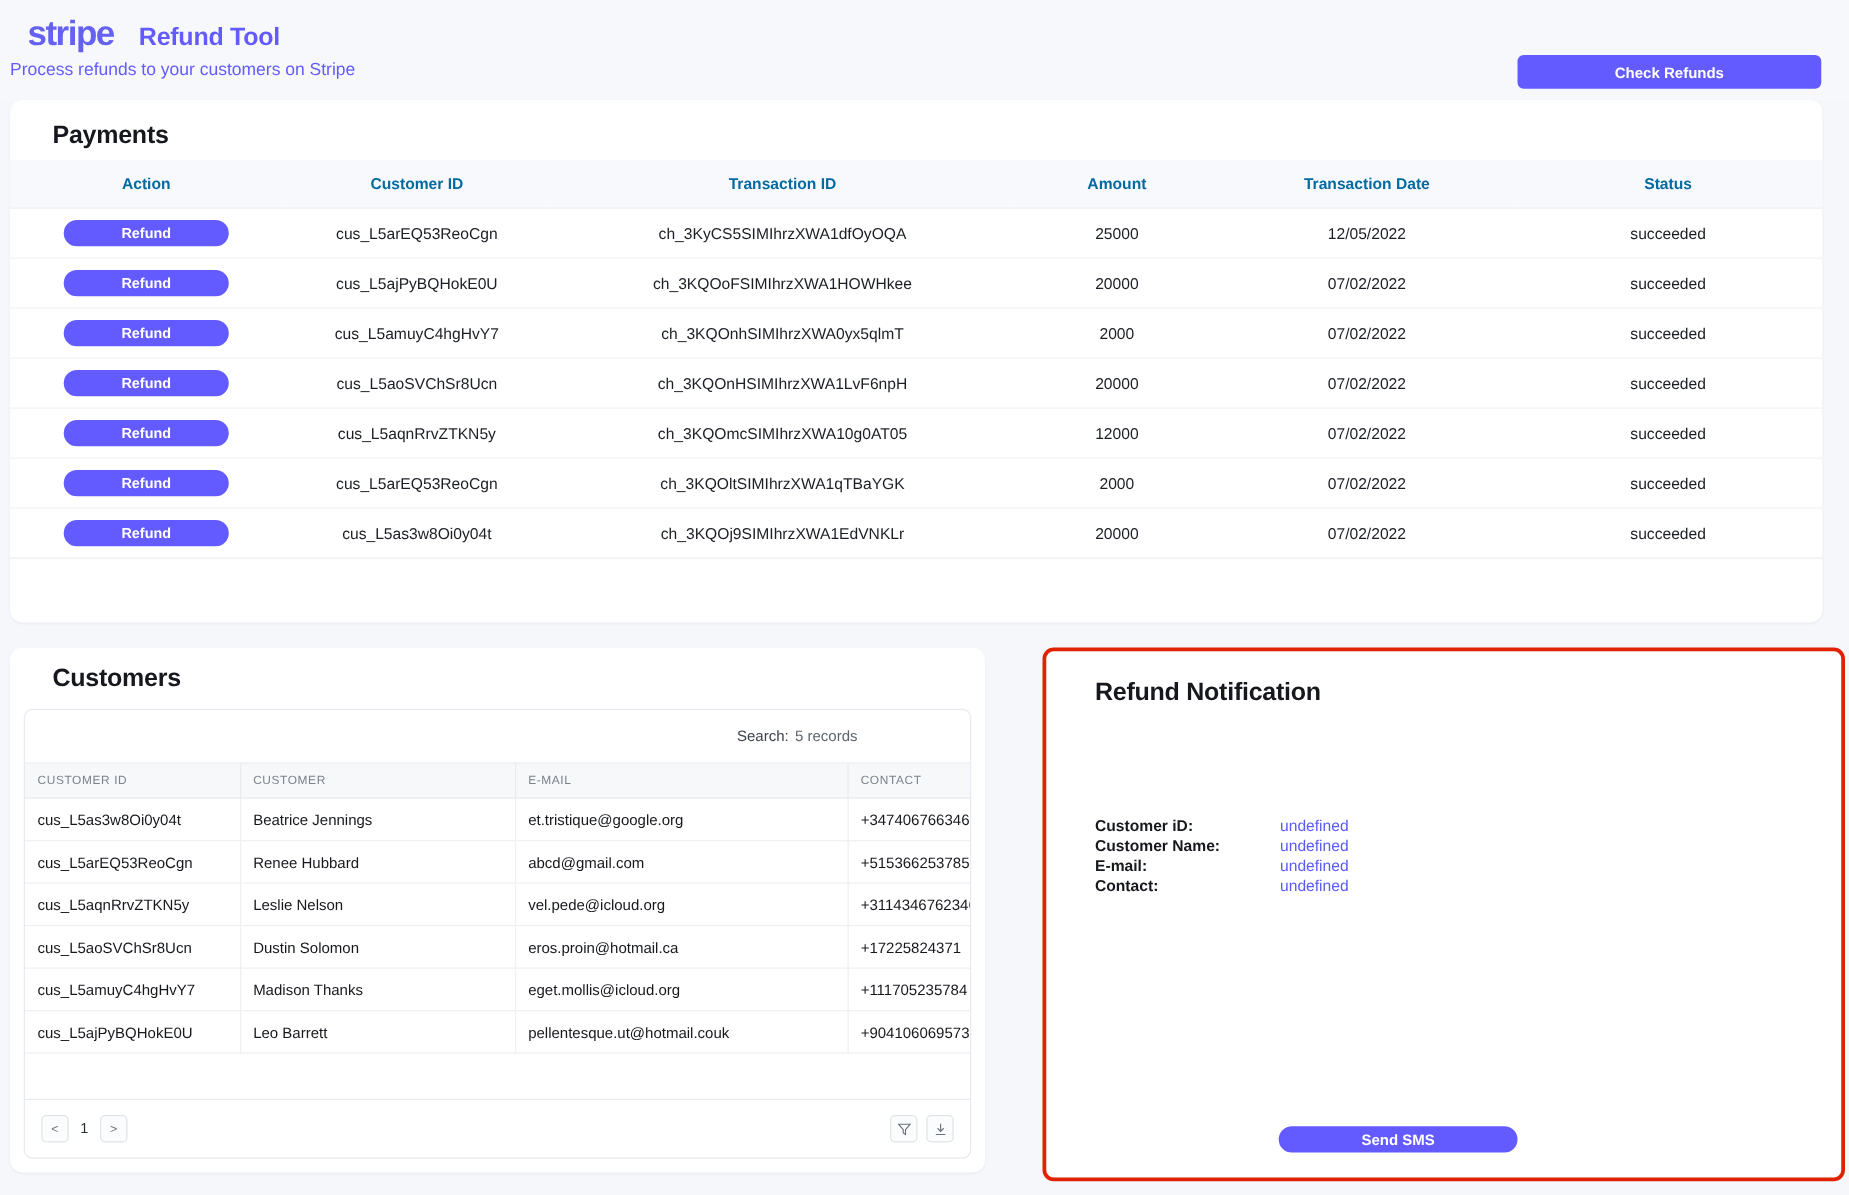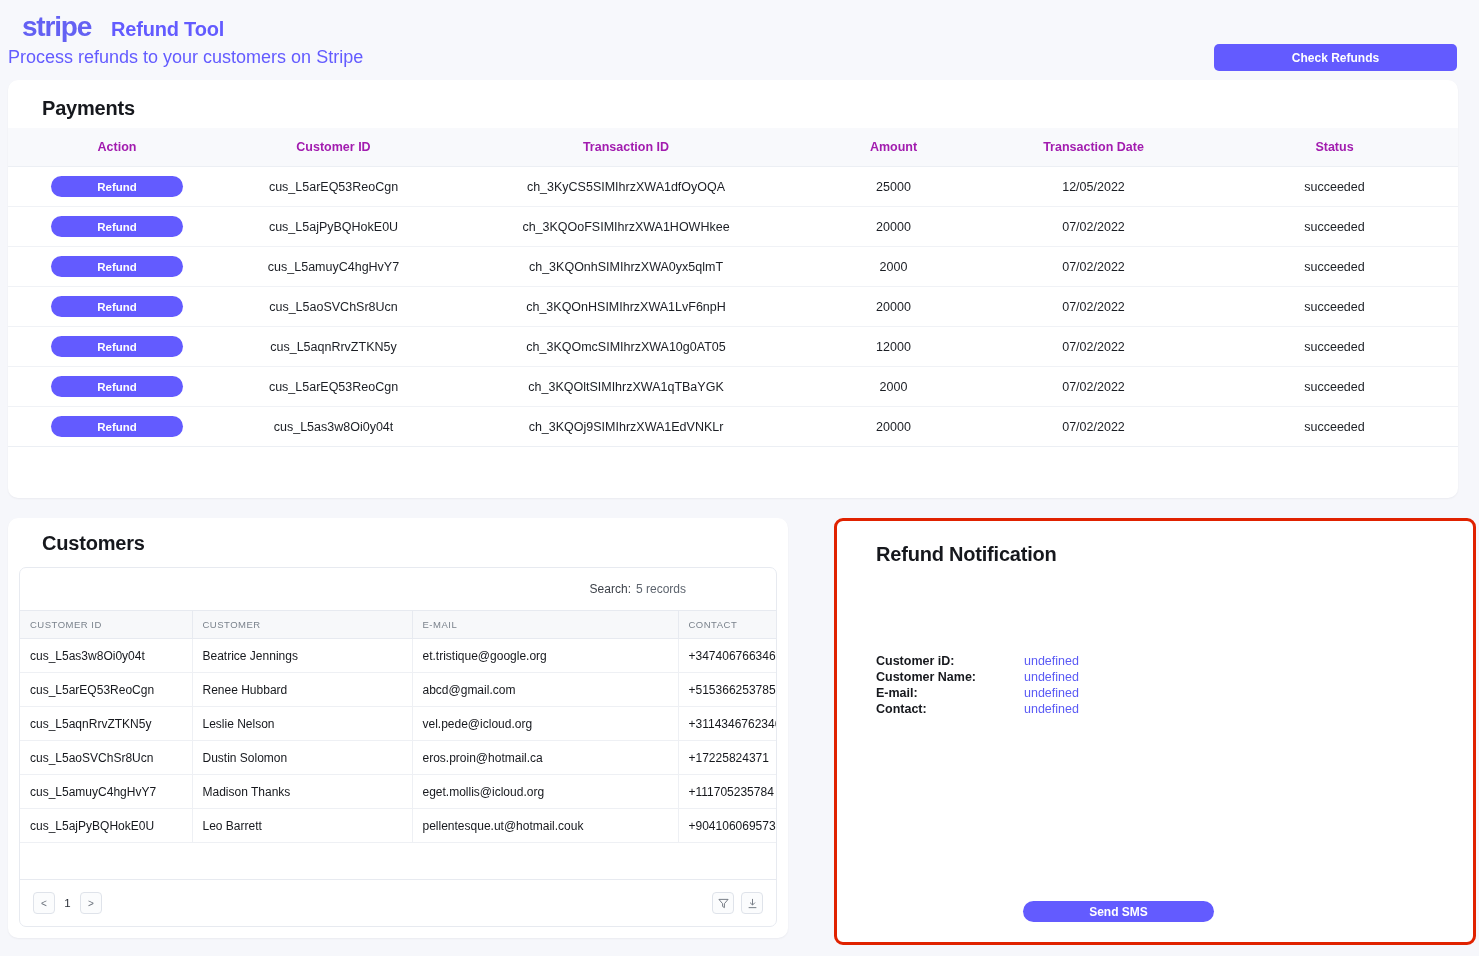--- a/index.html
+++ b/index.html
@@ -24,21 +24,21 @@
   .stripe-logo {
     font-size: 28px; font-weight: bold; color: #6461f3;
     letter-spacing: -1.2px; font-family: "Liberation Sans", sans-serif;
   }
   .app-title {
     font-size: 20px; font-weight: bold; color: #635bff;
     letter-spacing: -0.2px;
   }
   .subtitle {
     position: absolute; left: 8px; top: 47px;
-    font-size: 18px; color: #635bff;
+    font-size: 14px; color: #635bff;
   }
   .check-refunds-btn {
     position: absolute; right: 22px; top: 44px;
     width: 243px; height: 27px;
     background: #635bff; color: #ffffff;
     border: none; border-radius: 5px;
     font-size: 12px; font-weight: bold;
     font-family: "Liberation Sans", sans-serif;
     cursor: pointer;
     display: flex; align-items: center; justify-content: center;
@@ -63,21 +63,21 @@
   }
   .payments-title { position: absolute; left: 34px; top: 17px; }
 
   table.payments {
     position: absolute; left: 0; top: 48px;
     width: 1450px; border-collapse: collapse;
     table-layout: fixed;
   }
   table.payments thead tr { background: #f8f9fc; }
   table.payments th {
-    font-size: 12.5px; font-weight: bold; color: #a21caf;
+    font-size: 12.5px; font-weight: bold; color: #0369a1;
     padding: 12px 0; text-align: center;
     border-bottom: 1px solid #eceff4;
   }
   table.payments td {
     font-size: 12.5px; color: #1b1e24; text-align: center;
     padding: 0; height: 40px; vertical-align: middle;
     border-bottom: 1px solid #f0f2f6;
   }
   table.payments tbody tr:last-child td { border-bottom: 1px solid #eceff4; }
   .col-action { width: 218px; }

